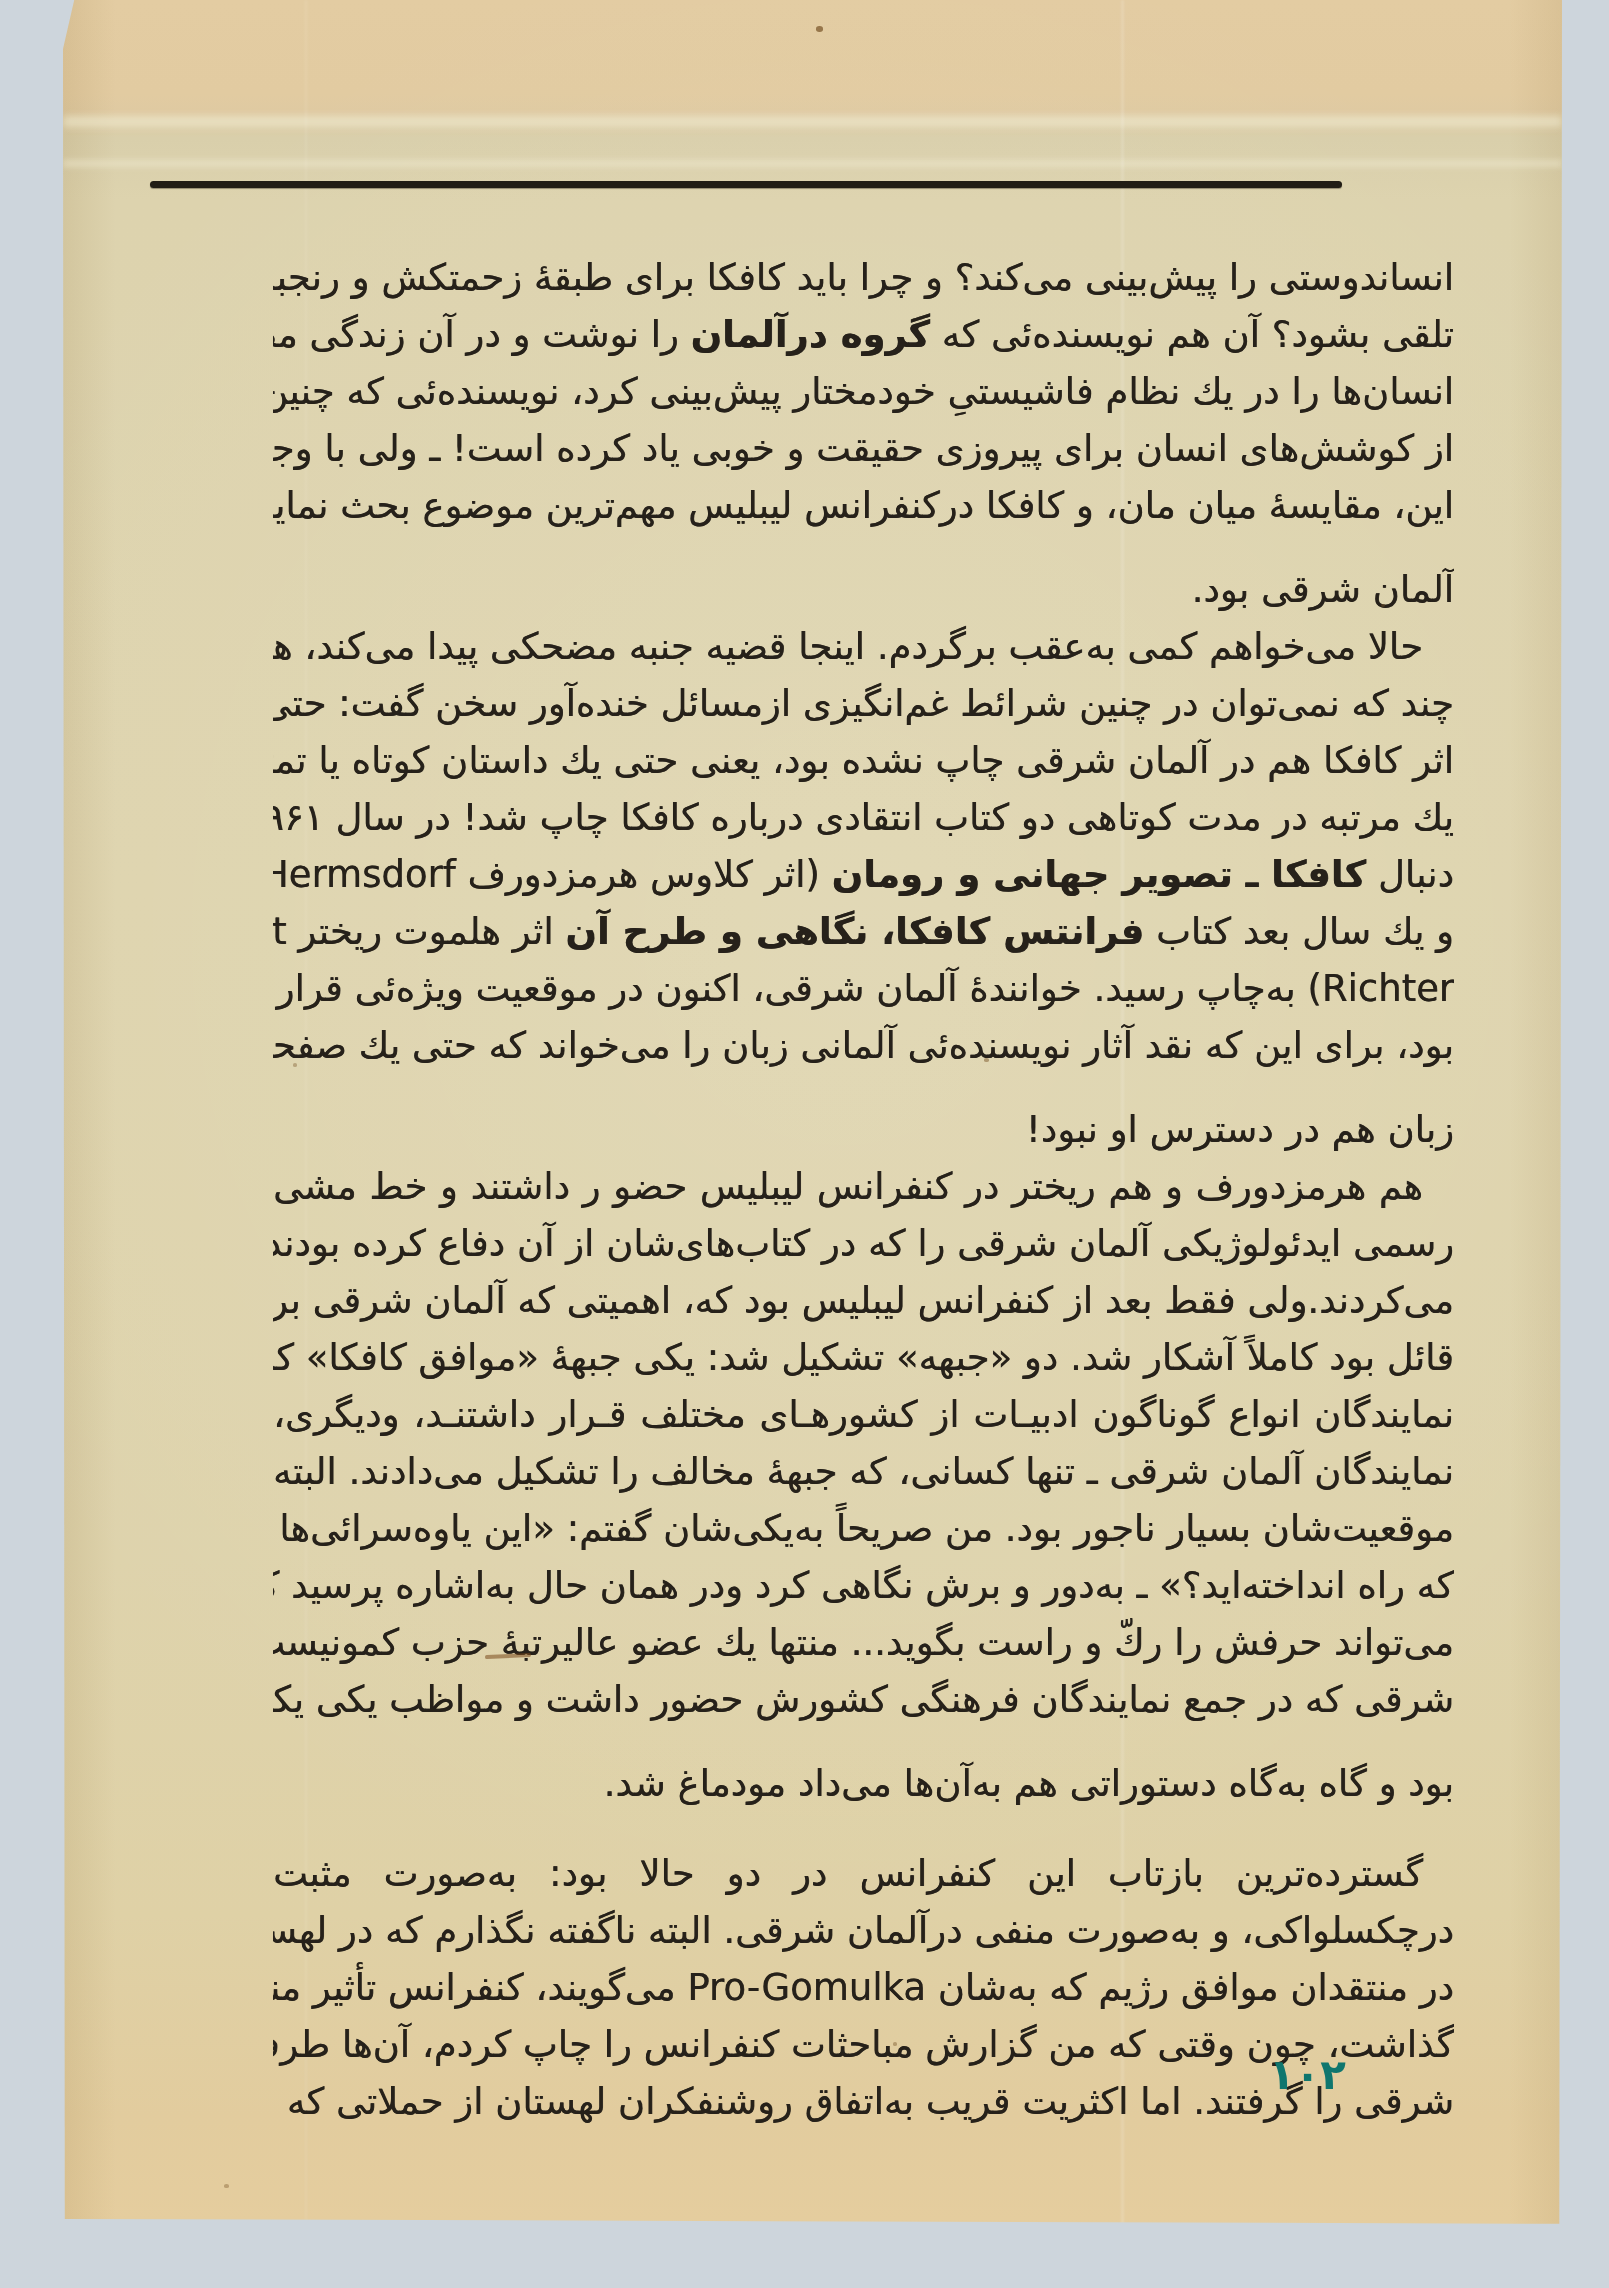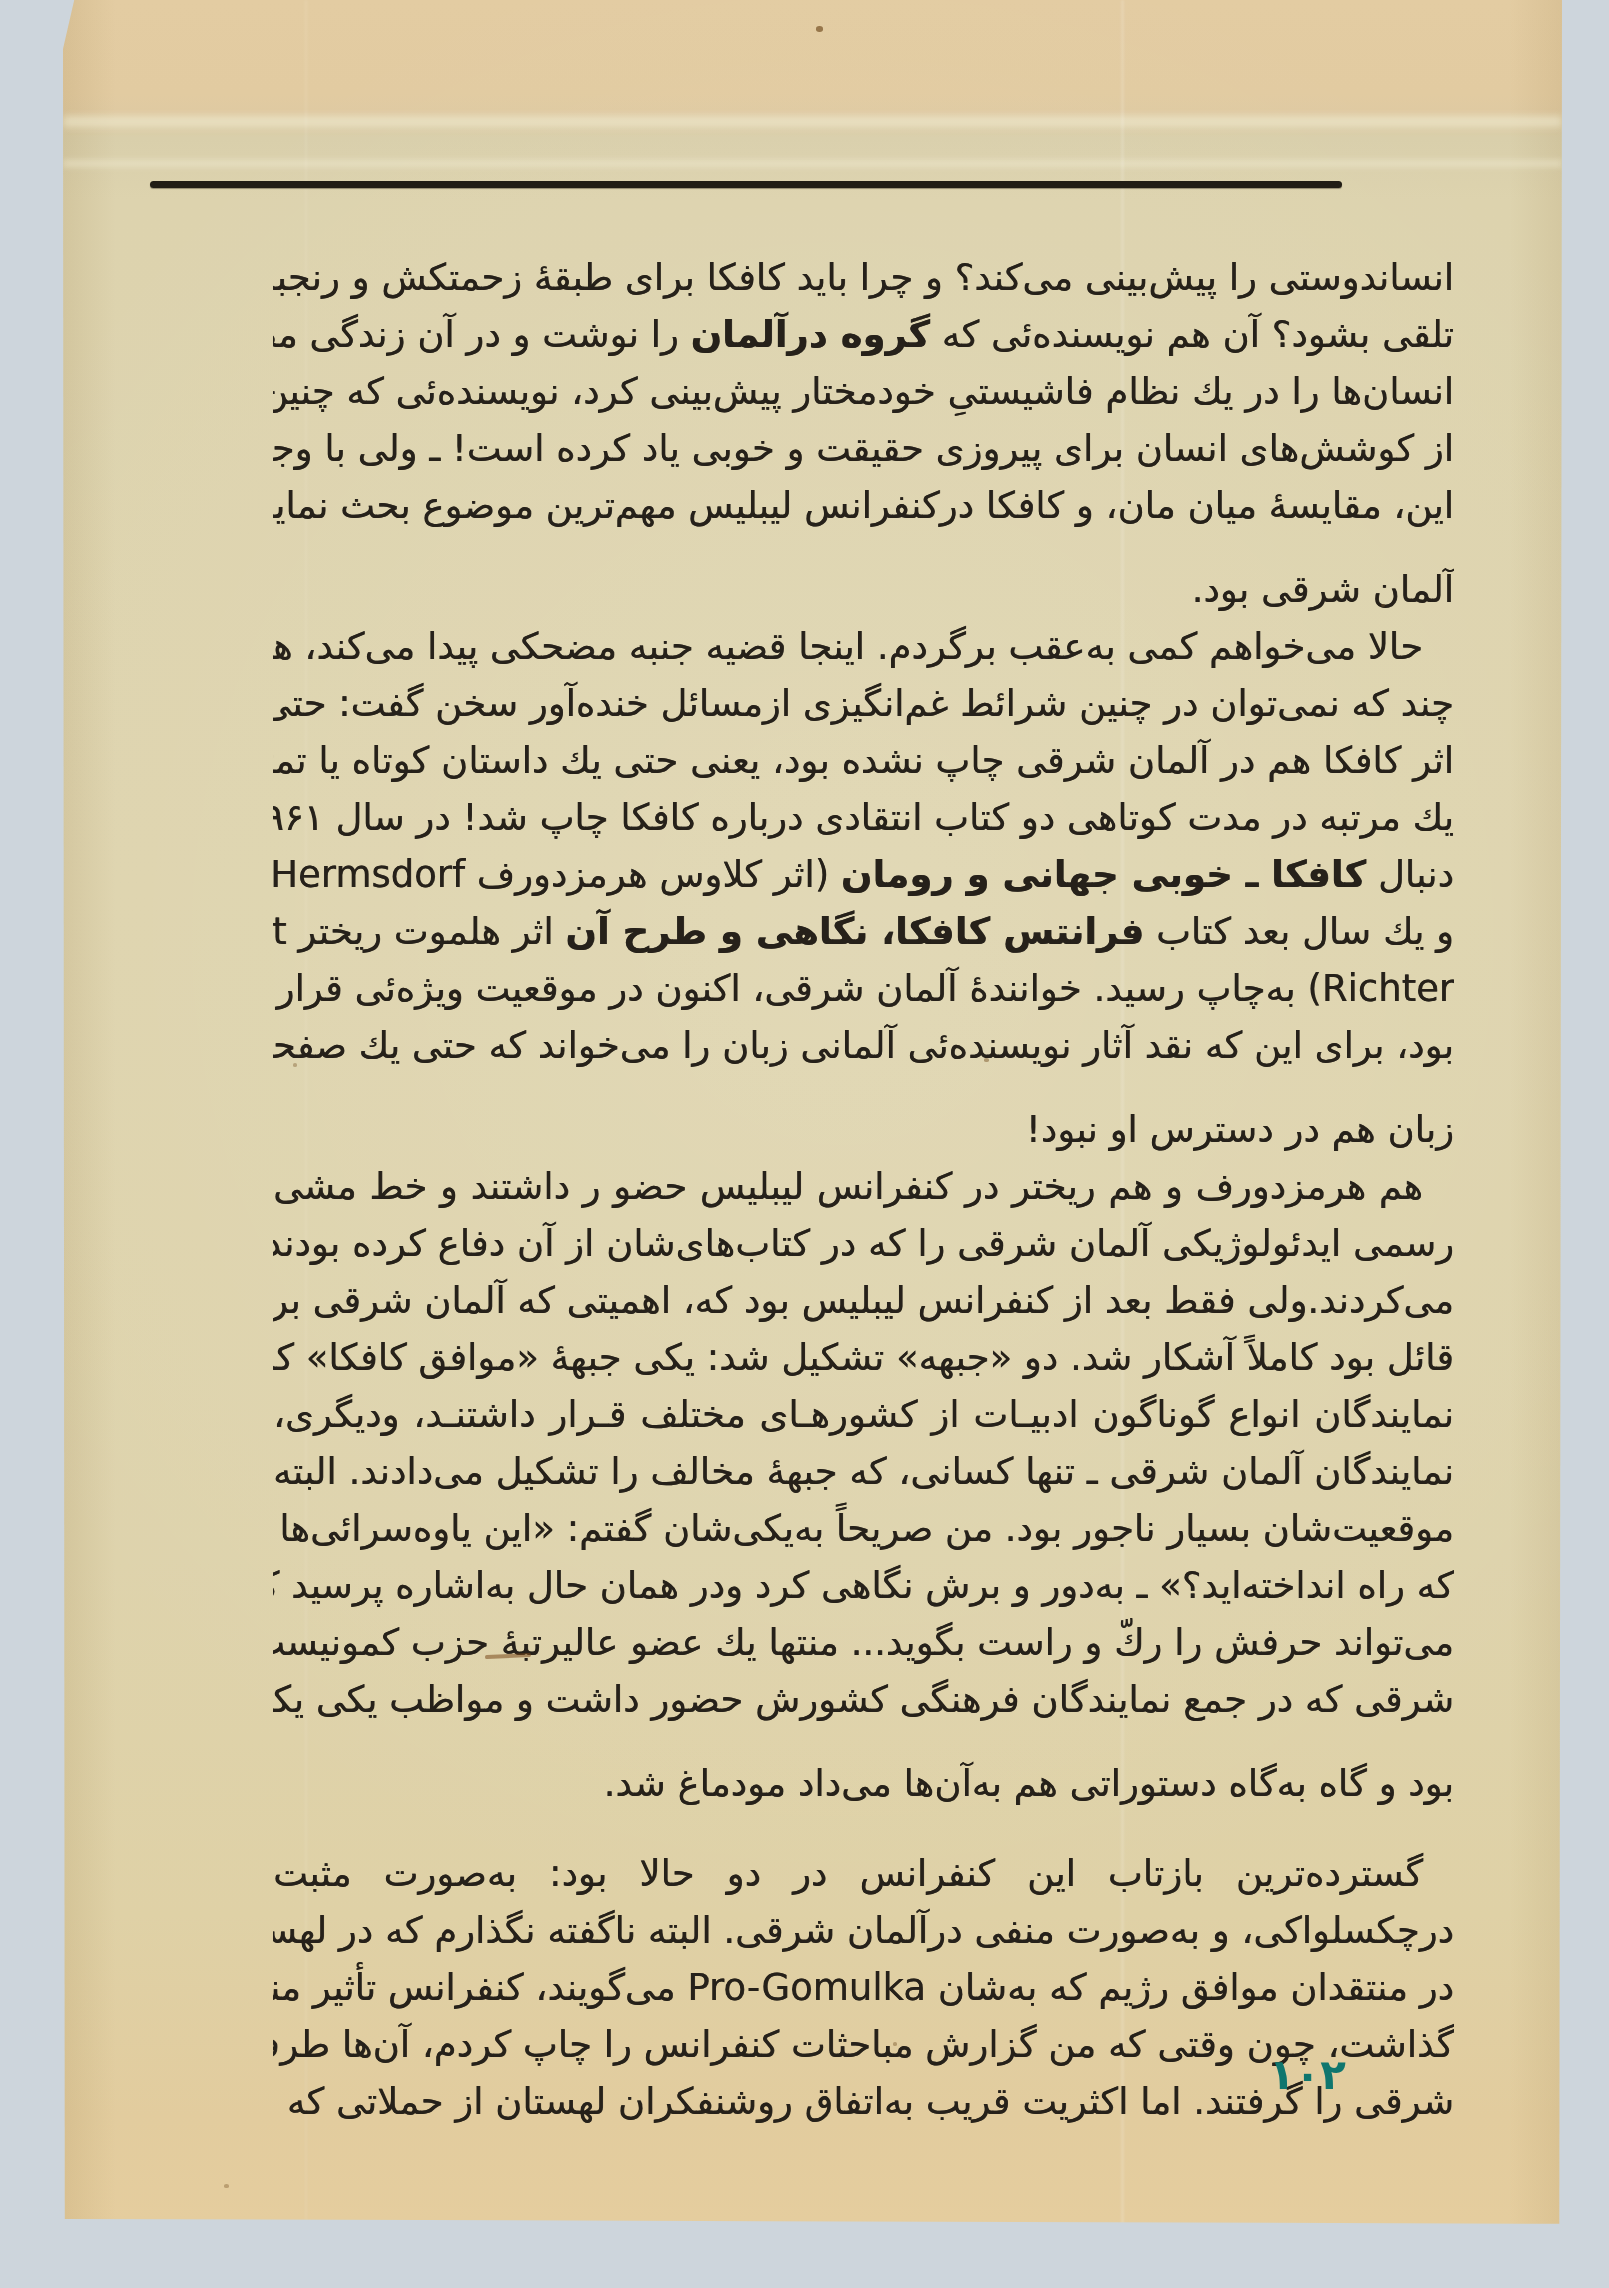--- a/index.html
+++ b/index.html
@@ -97,21 +97,21 @@
     <div class="line"><span>انساندوستی را پیش‌بینی می‌کند؟ و چرا باید کافکا برای طبقهٔ زحمتکش و رنجبر سمِّ مهلك</span><b></b><span></span></div>
     <div class="line"><span>تلقی بشود؟ آن هم نویسنده‌ئی که </span><b>گروه درآلمان</b><span> را نوشت و در آن زندگی مصیبت‌بار</span></div>
     <div class="line"><span>انسان‌ها را در یك نظام فاشیستیِ خودمختار پیش‌بینی کرد، نویسنده‌ئی که چنین قاطعانه</span><b></b><span></span></div>
     <div class="line"><span>از کوشش‌های انسان برای پیروزی حقیقت و خوبی یاد کرده است! ـ ولی با وجود</span><b></b><span></span></div>
     <div class="line"><span>این، مقایسهٔ میان مان، و کافکا درکنفرانس لیبلیس مهم‌ترین موضوع بحث نمایندگان</span><b></b><span></span></div>
     <div class="line end"><span>آلمان شرقی بود.</span></div>
     <div class="line indent"><span>حالا می‌خواهم کمی به‌عقب برگردم. اینجا قضیه جنبه مضحکی پیدا می‌کند، هر</span></div>
     <div class="line"><span>چند که نمی‌توان در چنین شرائط غم‌انگیزی ازمسائل خنده‌آور سخن گفت: حتی یك</span></div>
     <div class="line"><span>اثر کافکا هم در آلمان شرقی چاپ نشده بود، یعنی حتی یك داستان کوتاه یا تمثیل. اما</span></div>
     <div class="line"><span>یك مرتبه در مدت کوتاهی دو کتاب انتقادی درباره کافکا چاپ شد! در سال ۱۹۶۱،</span></div>
-    <div class="line"><span>دنبال </span><b>کافکا ـ خوبی جهانی و رومان</b><span> (اثر کلاوس هرمزدورف Klaus Hermsdorf،</span></div>
+    <div class="line"><span>دنبال </span><b>کافکا ـ تصویر جهانی و رومان</b><span> (اثر کلاوس هرمزدورف Klaus Hermsdorf،</span></div>
     <div class="line"><span>و یك سال بعد کتاب </span><b>فرانتس کافکا، نگاهی و طرح آن</b><span> اثر هلموت ریختر Helmut</span></div>
     <div class="line"><span>Richter) به‌چاپ رسید. خوانندهٔ آلمان شرقی، اکنون در موقعیت ویژه‌ئی قرار گرفته</span></div>
     <div class="line"><span>بود، برای این که نقد آثار نویسنده‌ئی آلمانی زبان را می‌خواند که حتی یك صفحه از</span></div>
     <div class="line end"><span>زبان هم در دسترس او نبود!</span></div>
     <div class="line indent"><span>هم هرمزدورف و هم ریختر در کنفرانس لیبلیس حضو ر داشتند و خط مشی</span></div>
     <div class="line"><span>رسمی ایدئولوژیکی آلمان شرقی را که در کتاب‌های‌شان از آن دفاع کرده بودند دنبال</span></div>
     <div class="line"><span>می‌کردند.ولی فقط بعد از کنفرانس لیبلیس بود که، اهمیتی که آلمان شرقی برای کافکا</span></div>
     <div class="line"><span>قائل بود کاملاً آشکار شد. دو «جبهه» تشکیل شد: یکی جبههٔ «موافق کافکا» که در آن،</span></div>
     <div class="line"><span>نمایندگان انواع گوناگون ادبیـات از کشورهـای مختلف قـرار داشتنـد، ودیگری،</span></div>
     <div class="line"><span>نمایندگان آلمان شرقی ـ تنها کسانی، که جبههٔ مخالف را تشکیل می‌دادند. البته آن‌ها</span></div>

